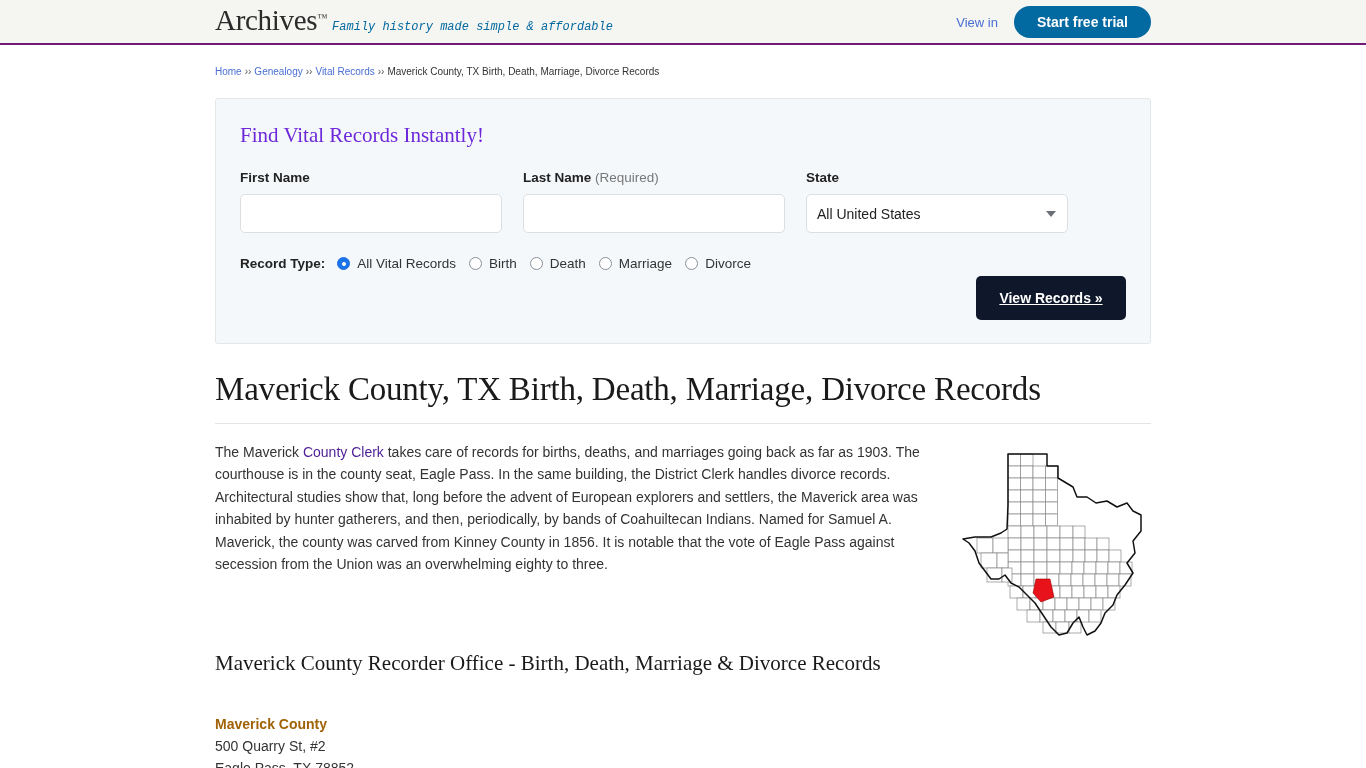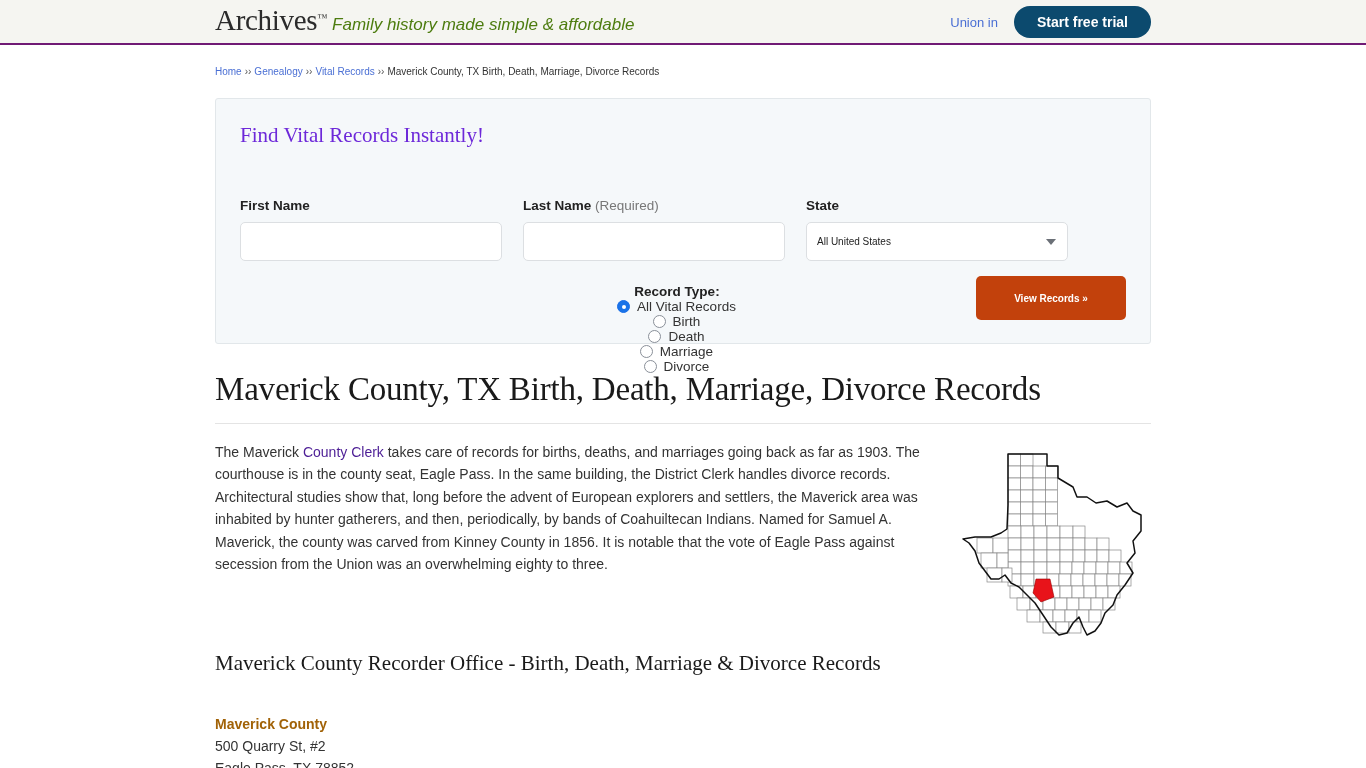--- a/index.html
+++ b/index.html
@@ -41,42 +41,42 @@
   .brand-tm {
     font-family: "Liberation Serif", serif;
     font-size: 10px;
     color: #2b2b2b;
     vertical-align: super;
     position: relative;
     top: -9px;
     margin-right: 5px;
   }
   .brand-tagline {
-    font-family: Liberation Sans, sans-serif;
+    font-family: Liberation Mono, monospace;
     font-style: italic;
-    font-size: 17px;
-    color: #4d7c0f;
+    font-size: 12px;
+    color: #0369a1;
     white-space: nowrap;
   }
   .header-right {
     position: absolute;
     right: 0; top: 0;
     height: 44px;
     display: flex;
     align-items: center;
     gap: 16px;
   }
   .signin-link {
     font-size: 13px;
     color: #4a6fd4;
     text-decoration: none;
     cursor: pointer;
   }
   .trial-btn {
-    background: #0c4a6e;
+    background: #0369a1;
     color: #ffffff;
     font-size: 14px;
     font-weight: bold;
     border: none;
     border-radius: 16px;
     padding: 9px 23px;
     cursor: pointer;
     line-height: 1;
     font-family: "Liberation Sans", sans-serif;
   }
@@ -118,21 +118,21 @@
     font-family: "Liberation Serif", serif;
     font-size: 21px;
     color: #6d28d9;
     margin: 0 0 22px 0;
     font-weight: normal;
   }
   .fields-row {
     display: flex;
     gap: 21px;
   }
-  .field { width: 262px; margin-top: 28px; }
+  .field { width: 262px; }
   .field.state { width: 262px; }
   .field-label {
     font-size: 13.5px;
     color: #222222;
     font-weight: bold;
     margin-bottom: 9px;
     display: block;
   }
   .field-label .req {
     font-weight: normal;
@@ -155,21 +155,21 @@
     width: 100%;
     height: 39px;
   }
   .select-box {
     width: 100%;
     height: 39px;
     border: 1px solid #dcdfe2;
     border-radius: 5px;
     background: #ffffff;
     padding: 0 30px 0 10px;
-    font-size: 10px;
+    font-size: 14px;
     color: #222222;
     display: flex;
     align-items: center;
     cursor: pointer;
   }
   .select-arrow {
     position: absolute;
     right: 12px;
     top: 50%;
     transform: translateY(-50%);
@@ -178,21 +178,20 @@
     border-right: 5px solid transparent;
     border-top: 6px solid #6b7077;
     pointer-events: none;
   }
 
   .record-row {
     display: flex;
     align-items: center;
     margin-top: 23px;
     gap: 0;
-    flex-direction: column;
   }
   .record-label {
     font-size: 13.5px;
     font-weight: bold;
     color: #222222;
     margin-right: 12px;
   }
   .radio-opt {
     display: flex;
     align-items: center;
@@ -223,30 +222,31 @@
   .radio-text {
     font-size: 13.5px;
     color: #333333;
     white-space: nowrap;
   }
 
   .view-btn {
     position: absolute;
     right: 24px;
     bottom: 23px;
-    background: #c2410c;
+    background: #0f172a;
     color: #ffffff;
     border: none;
     border-radius: 5px;
     width: 150px;
     height: 44px;
-    font-size: 10px;
+    font-size: 14px;
     font-weight: bold;
     cursor: pointer;
     font-family: "Liberation Sans", sans-serif;
+    text-decoration: underline;
   }
 
   
   .main-title {
     font-family: "Liberation Serif", serif;
     font-size: 33px;
     font-weight: normal;
     color: #1a1a1a;
     margin: 27px 0 0 0;
     line-height: 1.15;
@@ -307,21 +307,21 @@
 <body>
 
 <div class="site-header">
   <div class="header-inner">
     <div class="brand">
       <span class="brand-name">Archives</span>
         <span class="brand-tm">™</span>
       <span class="brand-tagline">Family history made simple &amp; affordable</span>
     </div>
     <div class="header-right">
-      <a class="signin-link">Union in</a>
+      <a class="signin-link">View in</a>
       <button class="trial-btn">Start free trial</button>
     </div>
   </div>
 </div>
 
 <div class="page">
 
   <div class="breadcrumb">
     <a>Home</a><span class="crumb-sep">››</span><a>Genealogy</a><span class="crumb-sep">››</span><a>Vital Records</a><span class="crumb-sep">››</span><span class="crumb-current">Maverick County, TX Birth, Death, Marriage, Divorce Records</span>
   </div>

